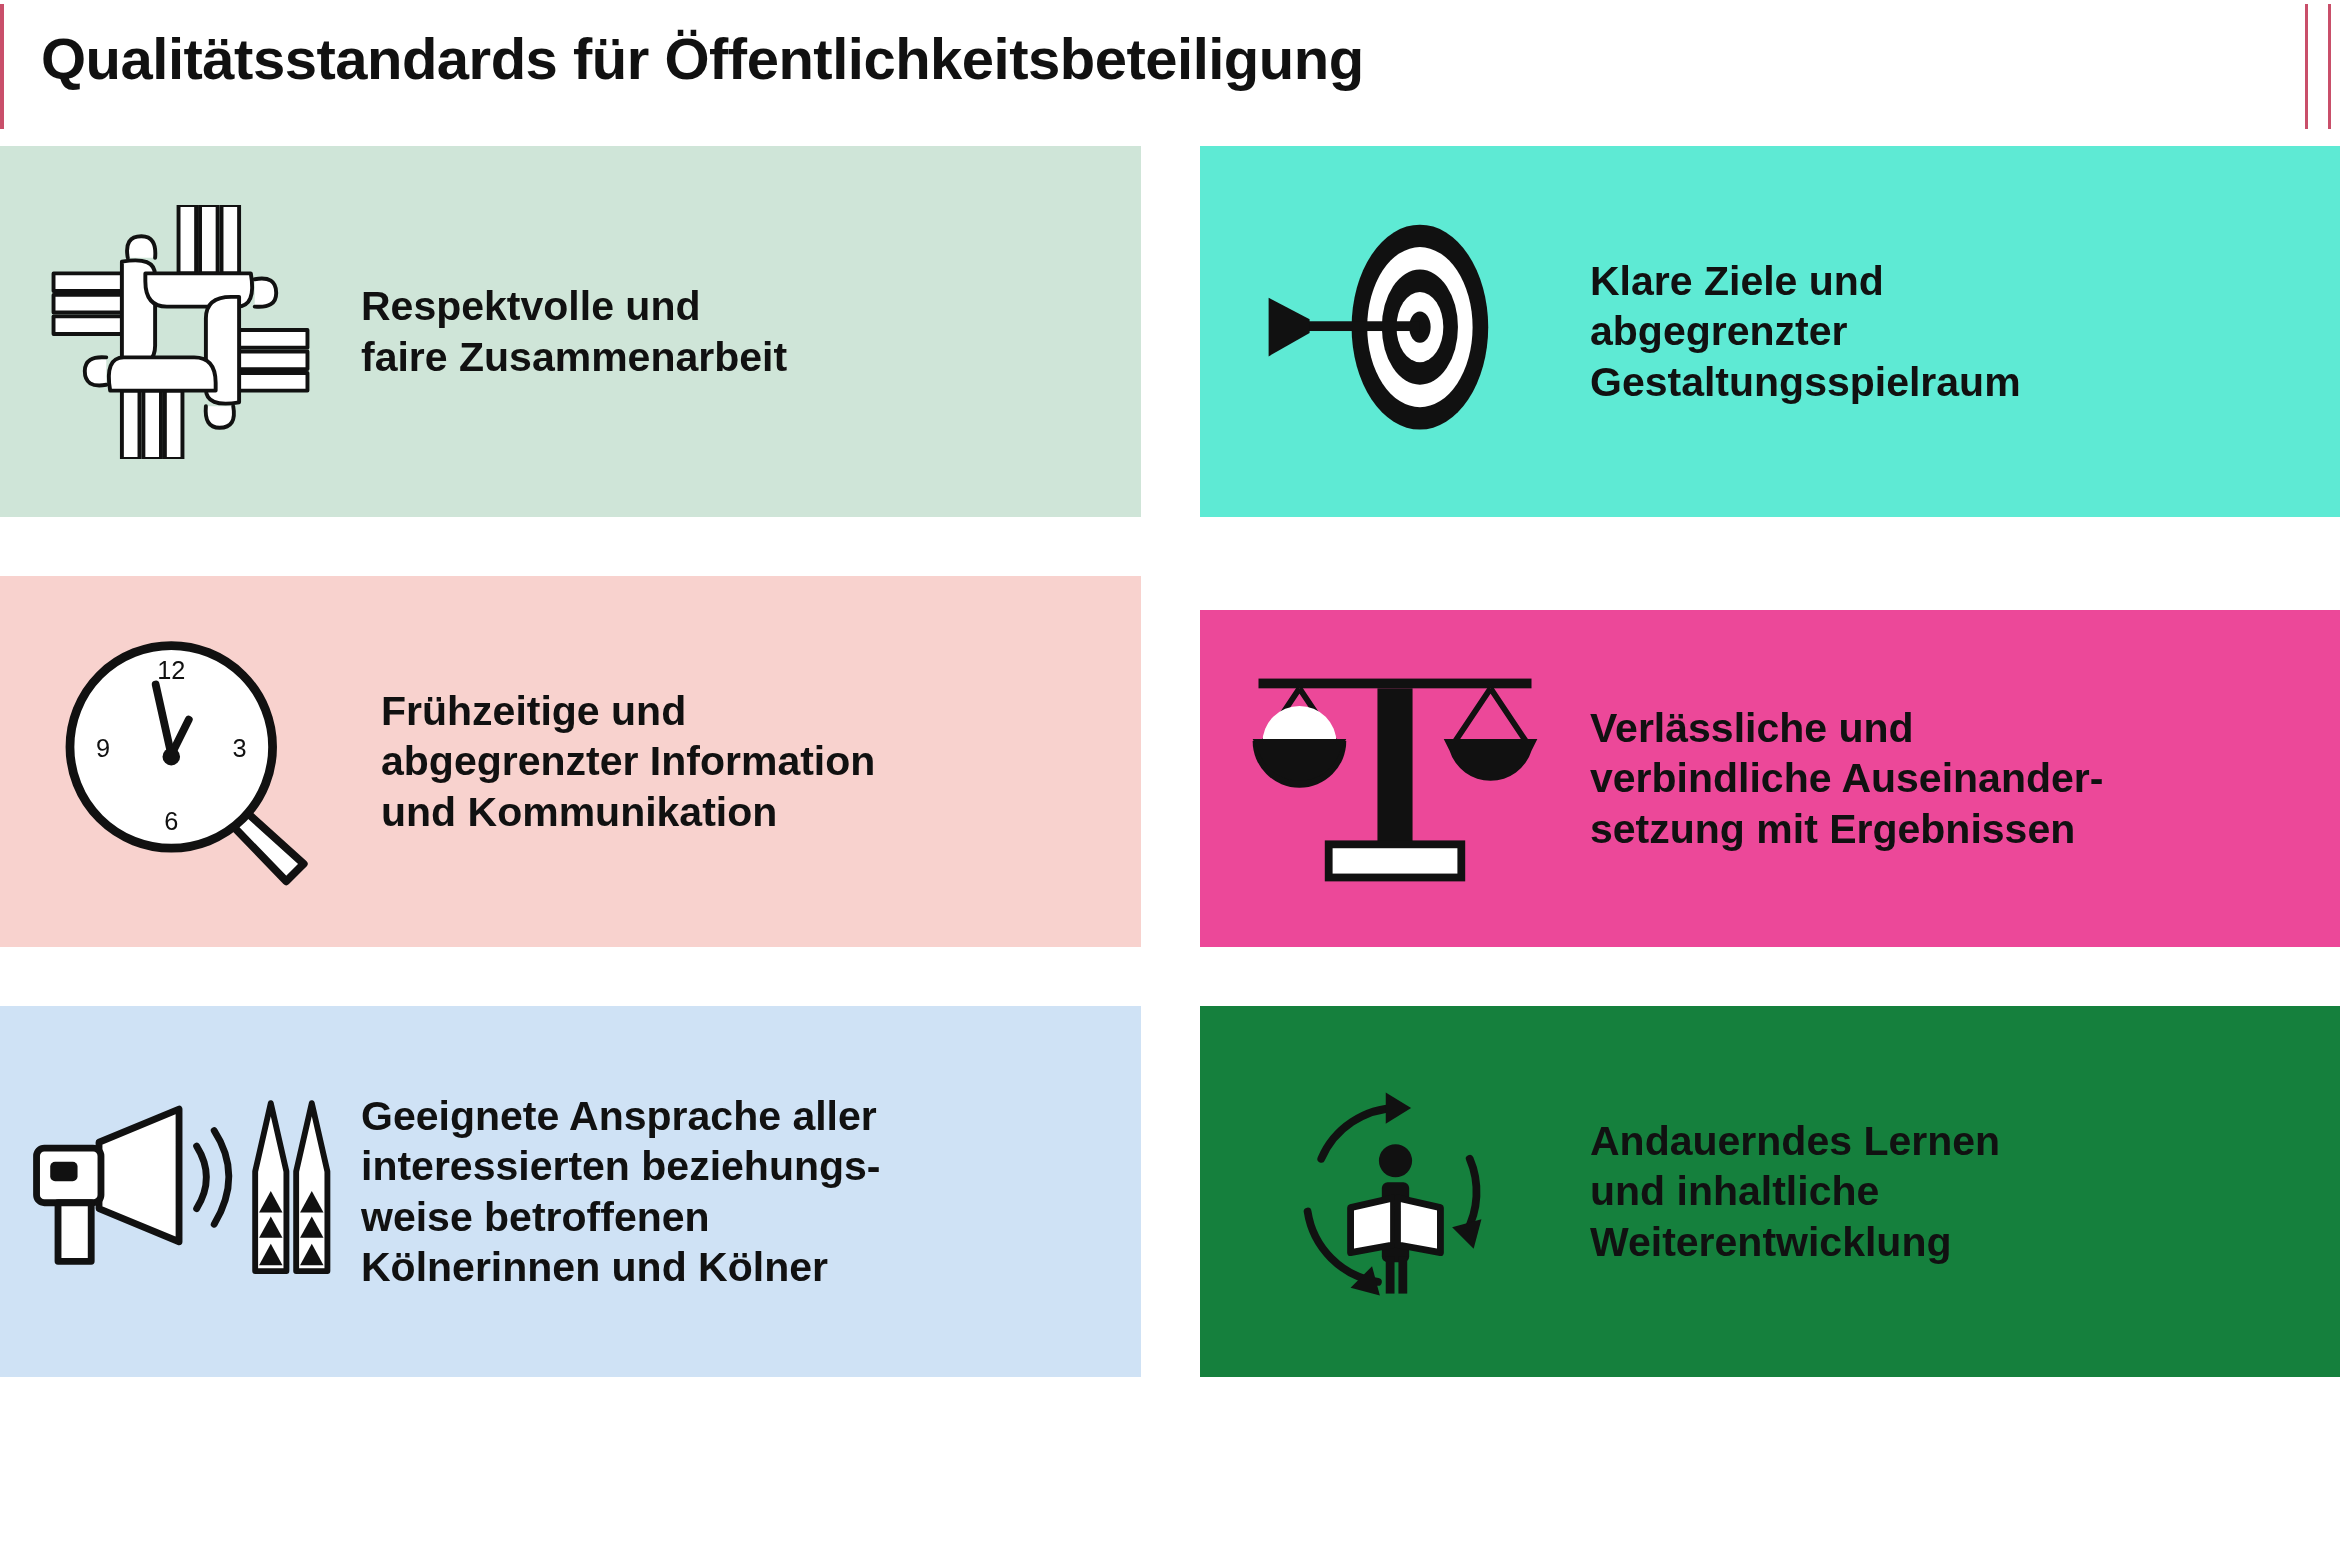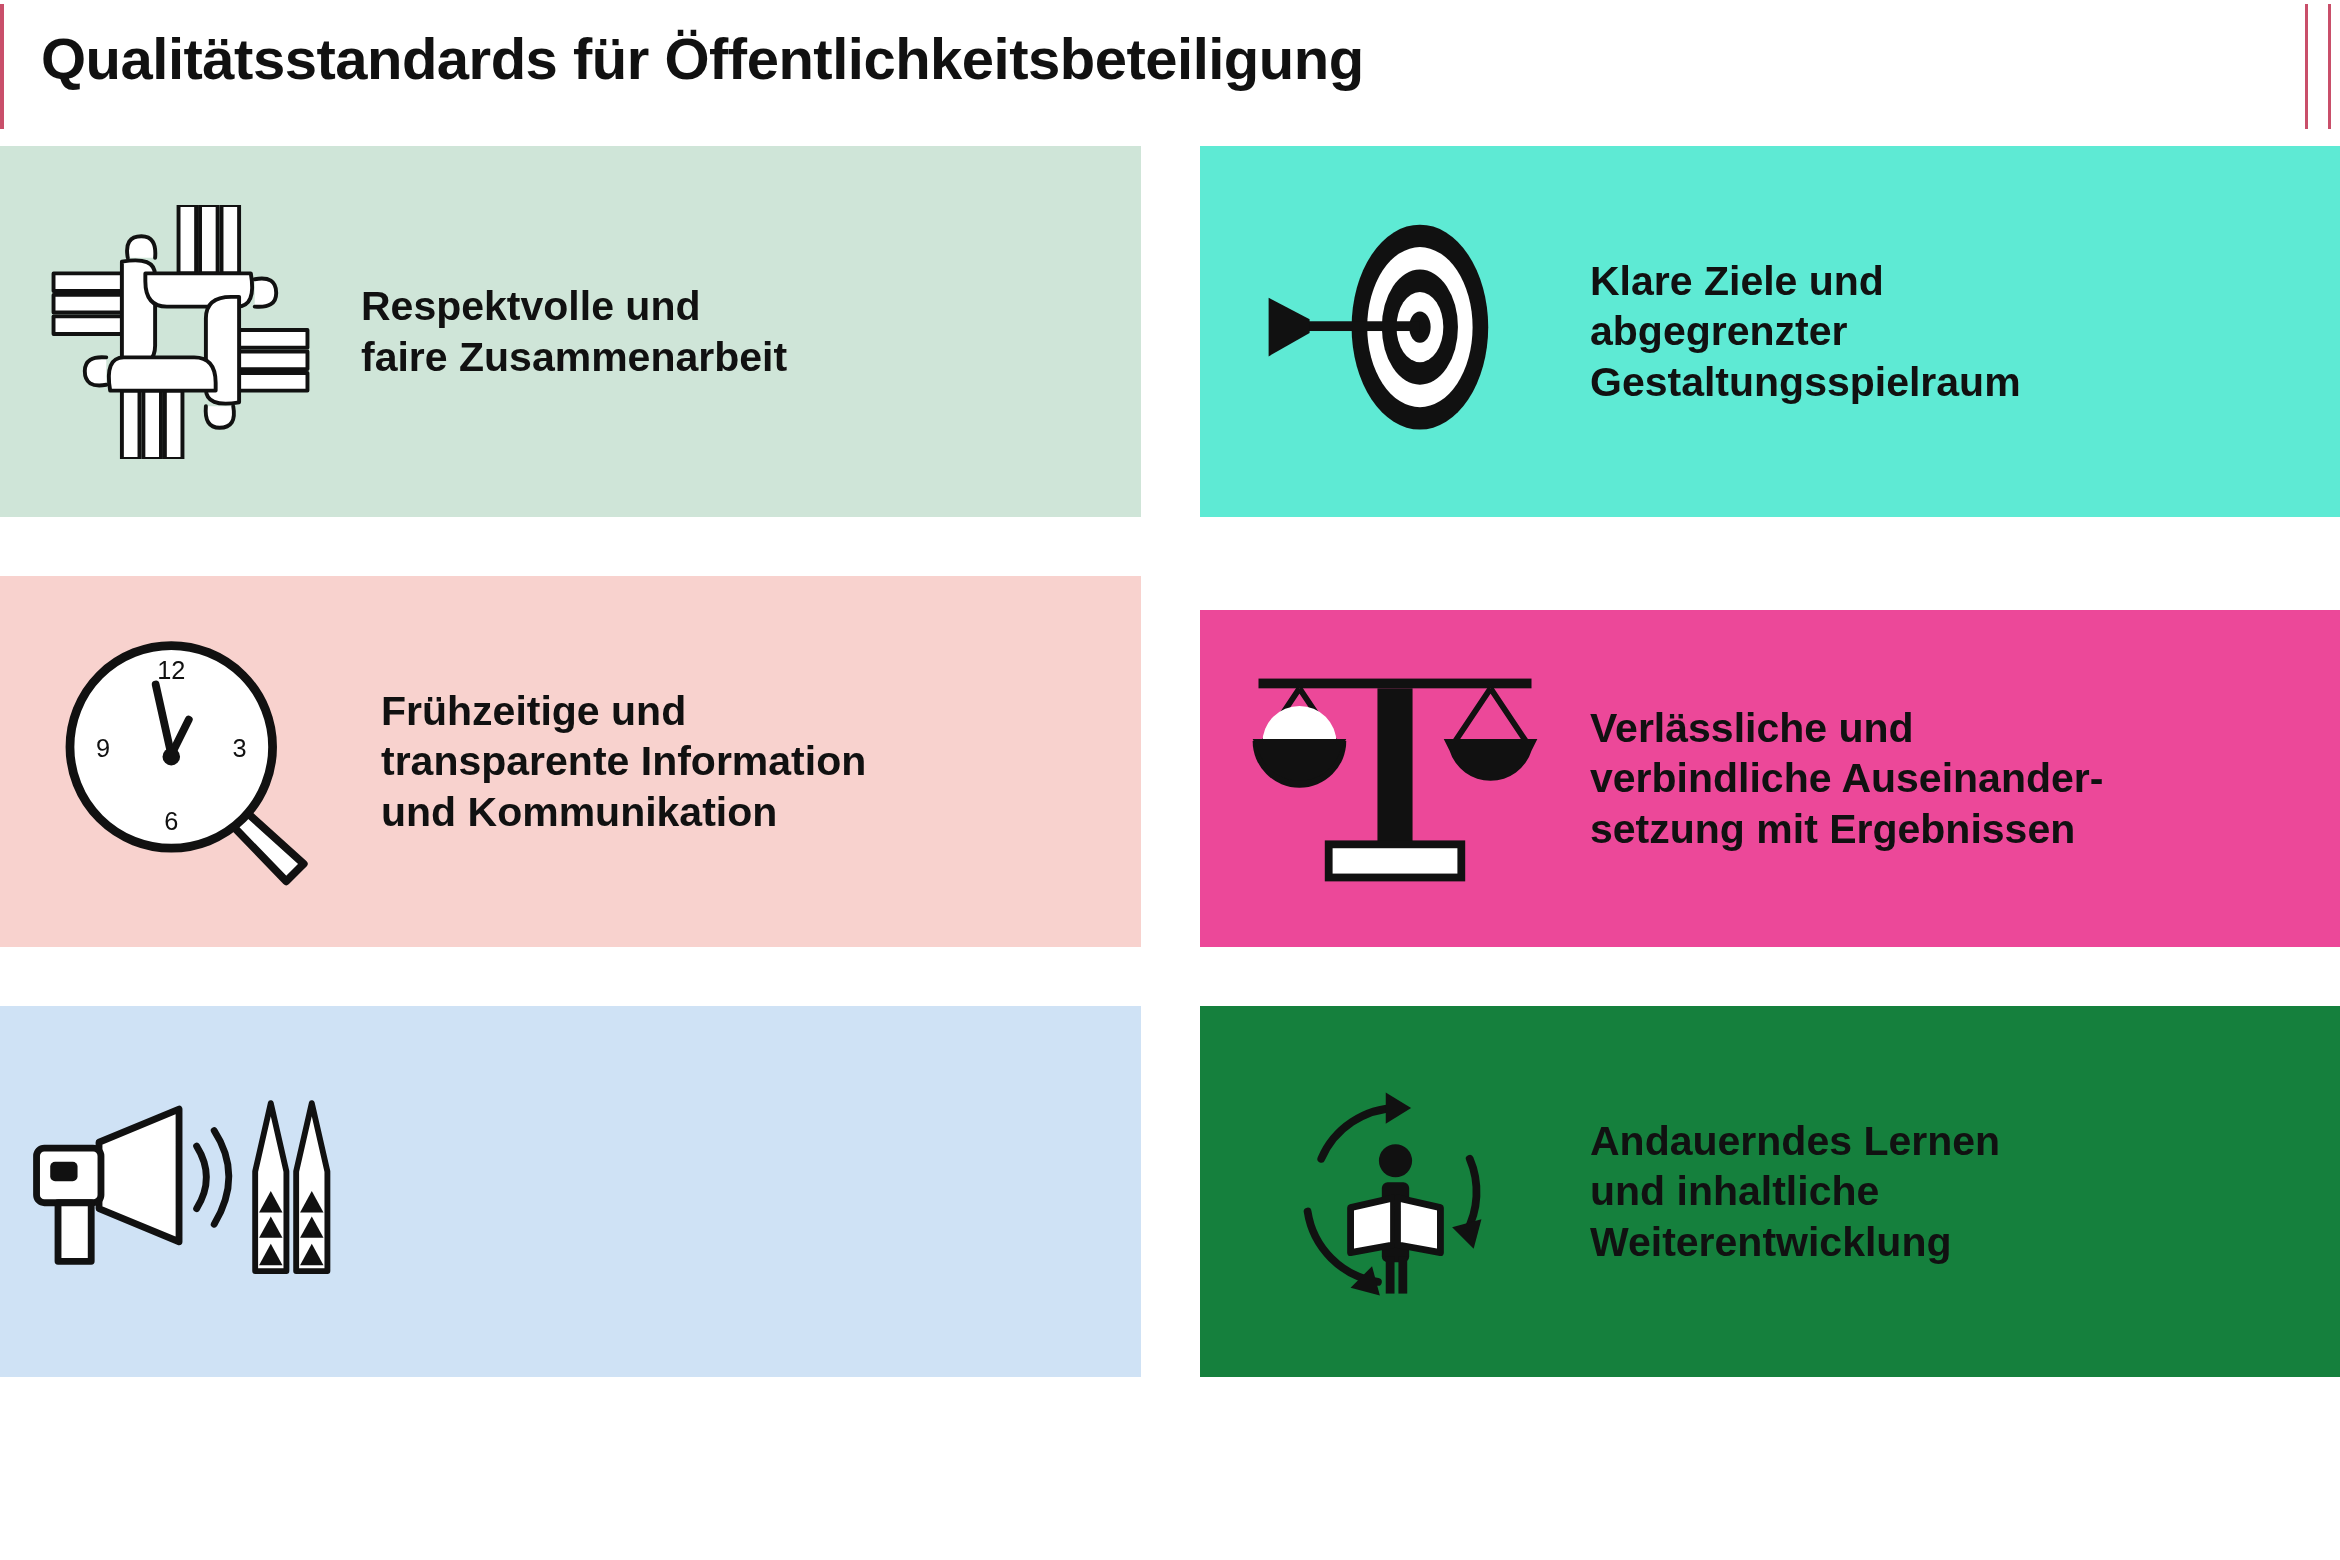--- a/index.html
+++ b/index.html
@@ -195,21 +195,21 @@
         <circle cx="120" cy="130" r="9" fill="#111111"></circle>
         <g fill="#111111" font-family="'Liberation Sans', sans-serif" font-size="26" text-anchor="middle">
           <text x="120" y="50">12</text>
           <text x="190" y="130">3</text>
           <text x="120" y="205">6</text>
           <text x="50" y="130">9</text>
         </g>
       </svg>
     </div>
     <div class="card-text">Frühzeitige und
-transparente Information
+abgegrenzter Information
 und Kommunikation</div>
   </div>
 
   <div class="card c4">
     <div class="card-icon">
       <svg width="312" height="244" viewBox="0 0 320 250" aria-hidden="true">
 
         <rect x="20" y="22" width="280" height="10" fill="#111111"></rect>
 
         <rect x="142" y="32" width="36" height="160" fill="#111111"></rect>
@@ -254,20 +254,24 @@
         <g fill="#111111">
           <path d="M250 200 l12 -22 l12 22 z"></path>
           <path d="M250 172 l12 -22 l12 22 z"></path>
           <path d="M250 146 l12 -22 l12 22 z"></path>
           <path d="M292 200 l12 -22 l12 22 z"></path>
           <path d="M292 172 l12 -22 l12 22 z"></path>
           <path d="M292 146 l12 -22 l12 22 z"></path>
         </g>
       </svg>
     </div>
+    <div class="card-text">Geeignete Ansprache aller
+interessierten beziehungs-
+weise betroffenen
+Kölnerinnen und Kölner</div>
   </div>
 
   <div class="card c6">
     <div class="card-icon">
       <svg width="293" height="254" viewBox="0 0 300 260" aria-hidden="true">
 
         <g stroke="#111111" stroke-width="8" fill="none" stroke-linecap="round">
           <path d="M74 96 A86 86 0 0 1 152 44"></path>
           <path d="M226 96 A86 86 0 0 1 222 172"></path>
           <path d="M60 150 A86 86 0 0 0 132 222"></path>

